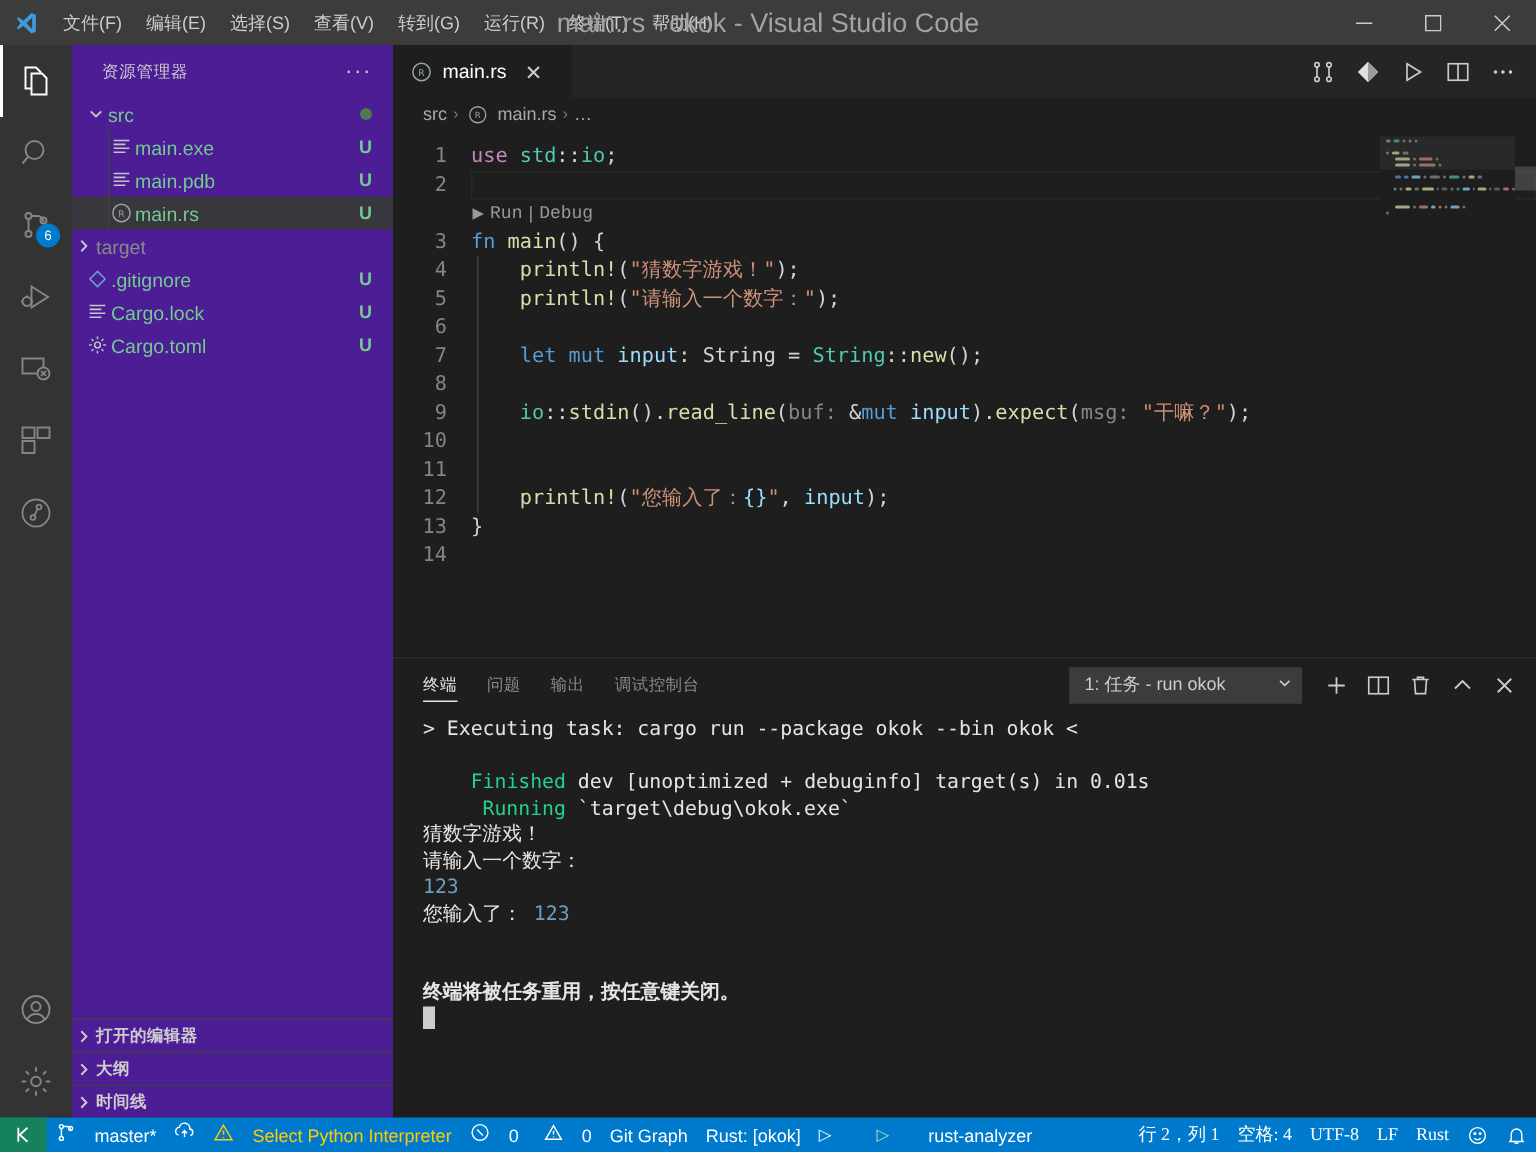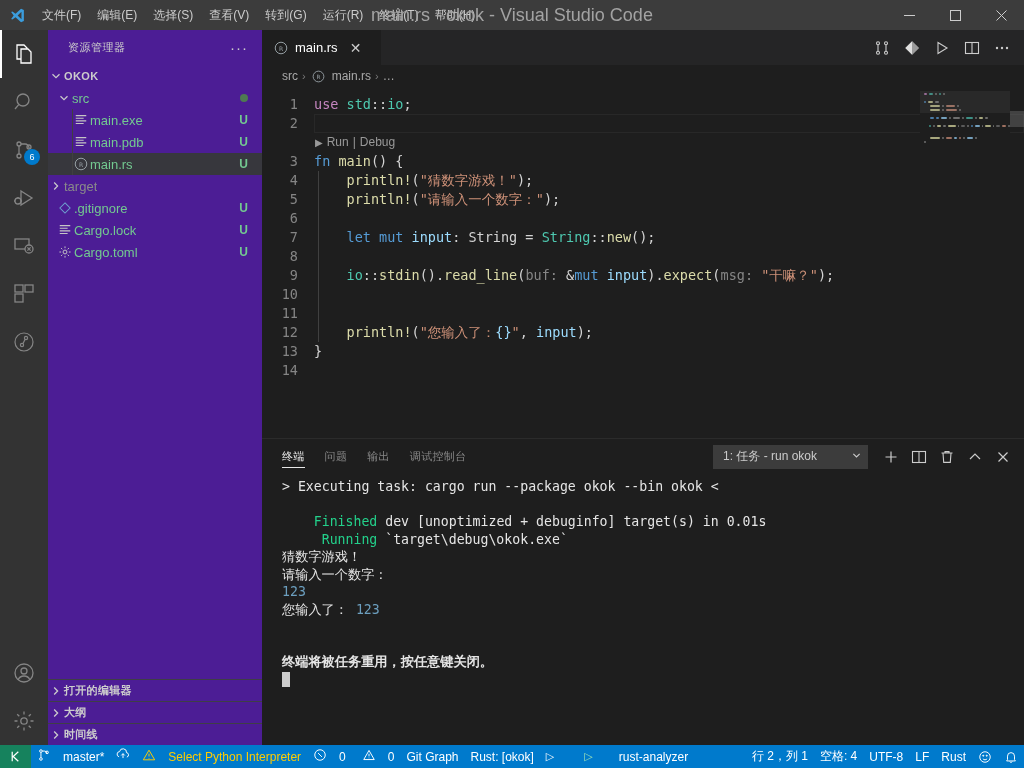--- a/index.html
+++ b/index.html
@@ -131,21 +131,21 @@
     color: #858585; padding-top: 8px; user-select: none;
   }
   .gutter div { height: 19px; }
   .gutter .blank { color: transparent; }
   .codelines { flex: 1 1 auto; padding-top: 8px; position: relative; white-space: pre; overflow: hidden;}
   .codelines .ln { height: 19px; position: relative; }
   .indent-guide {
     position: absolute; left: 0px; top: 0; bottom: 0; width: 1px; background: #404040;
   }
   .codelens { height: 19px; color: #999999; font-size: 12px; font-family: "Liberation Sans", sans-serif; display:flex; align-items:center; gap:4px; padding-left:1px;}
-  .codelens .lk { cursor: pointer; }
+  .codelens .lk { cursor: pointer; font-family: Liberation Mono, monospace; }
   
   .kw   { color: #569cd6; }
   .kwc  { color: #c586c0; }
   .fn   { color: #dcdcaa; }
   .mac  { color: #dcdcaa; }
   .str  { color: #ce9178; }
   .type { color: #4ec9b0; }
   .var  { color: #9cdcfe; }
   .pun  { color: #d4d4d4; }
   .mod  { color: #4ec9b0; }
@@ -197,21 +197,21 @@
   
   .statusbar {
     height: 23px; flex: 0 0 23px; background: #007acc; display: flex; align-items: center;
     color: #ffffff; font-size: 12px;
   }
   .sb-remote { background: #16825d; height: 100%; display: flex; align-items: center; padding: 0 8px; cursor:pointer;}
   .sb-remote svg { width: 15px; height: 15px; }
   .sbi { height: 100%; display: flex; align-items: center; padding: 0 6px; gap: 12px; cursor: pointer; white-space: nowrap; }
   .sbi svg { width: 14px; height: 14px; }
   .sb-warn { color: #ffcc00; }
-  .sb-right { margin-left: auto; display: flex; align-items: center; height: 100%; }
+  .sb-right { margin-left: auto; display: flex; align-items: center; height: 100%; font-family: Liberation Serif, serif; }
   .watermark {
     position: absolute; right: 6px; bottom: 7px; font-size: 17px; color: rgba(255,255,255,0.42);
     font-family: "Liberation Sans", sans-serif; pointer-events: none; letter-spacing: .3px;
   }
 </style>
 </head>
 <body>
 
 <div class="app">
 
@@ -321,28 +321,20 @@
     </div>
 
     <div class="sidebar">
       <div class="sb-title">
         <span>资源管理器</span>
         <span class="dots">···</span>
       </div>
 
       <div class="tree">
 
-        <div class="row">
-          <span class="chev">
-            <svg viewBox="0 0 10 10" fill="none" stroke="currentColor" stroke-width="1.2">
-                <path d="M1.5 3.2 5 6.6l3.5-3.4"></path>
-              </svg>
-          </span>
-          <span class="root-label">OKOK</span>
-        </div>
 
         <div class="row" style="padding-left:8px">
           <span class="chev">
             <svg viewBox="0 0 10 10" fill="none" stroke="currentColor" stroke-width="1.2">
                 <path d="M1.5 3.2 5 6.6l3.5-3.4"></path>
               </svg>
           </span>
           <span class="row-label green">src</span>
           <span class="gdot">
               <i></i>

